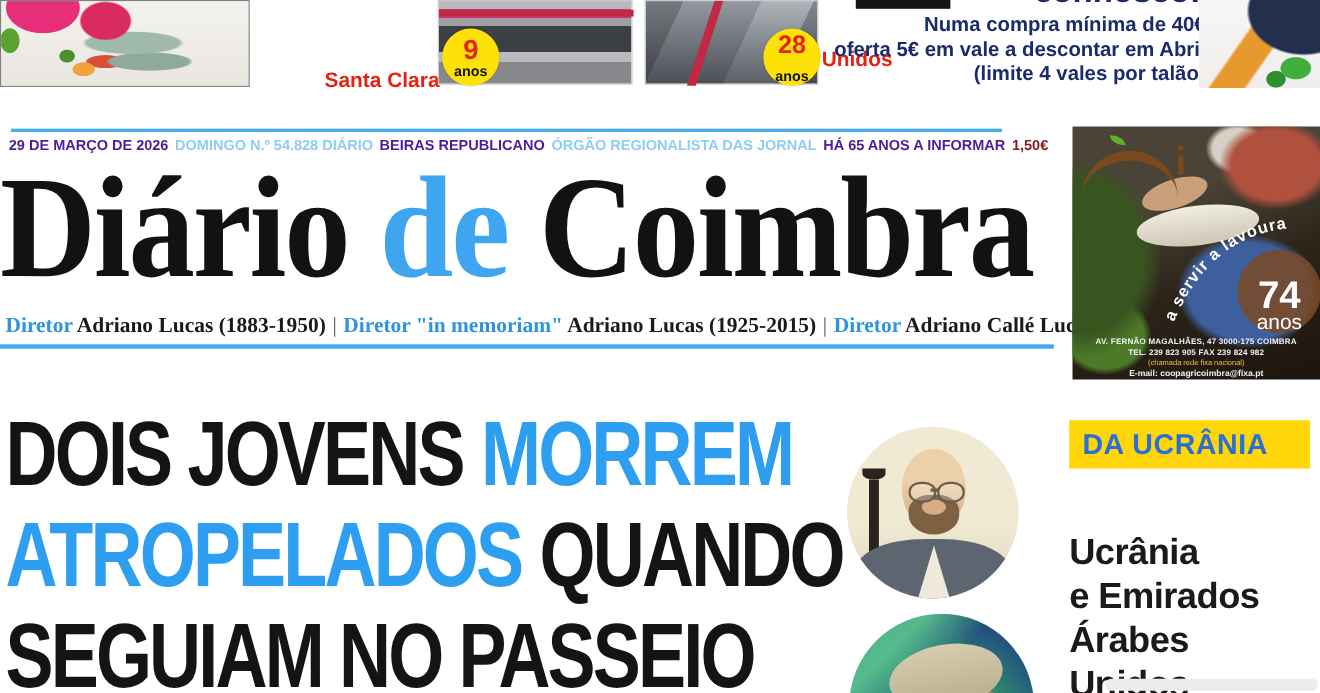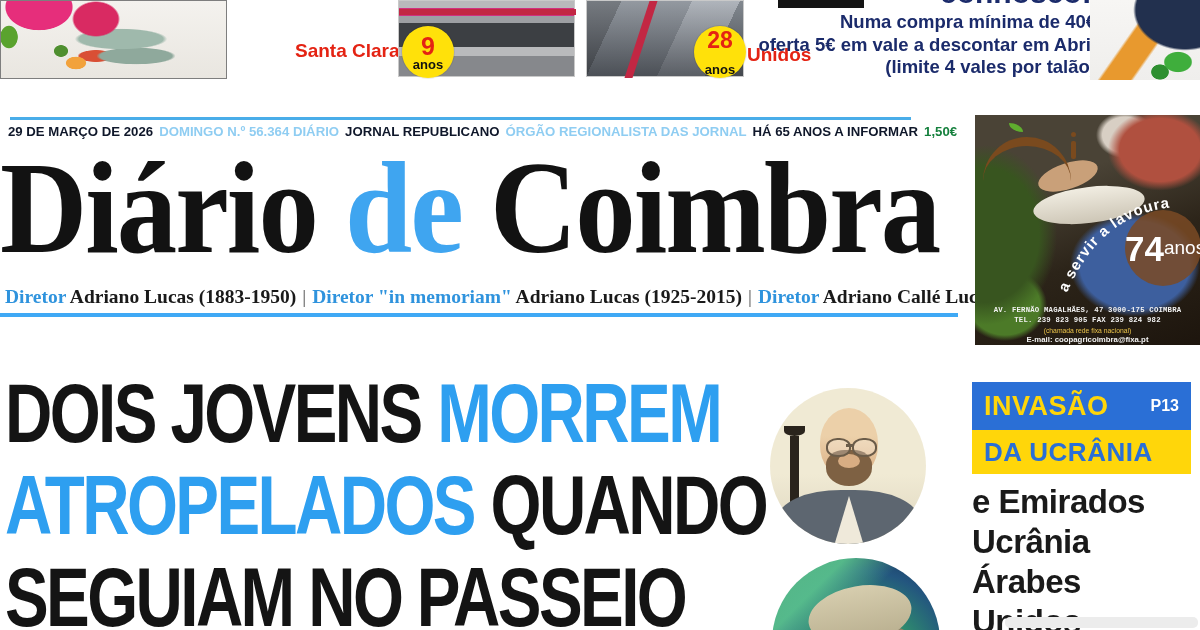--- a/index.html
+++ b/index.html
@@ -46,23 +46,23 @@
   #blackbar{position:absolute;left:778px;top:0;width:86px;height:8px;background:#141414;}
   #connosco{position:absolute;left:940px;top:-24px;font-weight:bold;font-size:30px;color:#1b2b6b;}
   #promo{position:absolute;left:700px;top:11px;width:396px;text-align:right;
     color:#1b2b6b;font-weight:bold;font-size:18.5px;line-height:22.5px;}
 
   
   #rule-thin{position:absolute;left:10px;top:117px;width:901px;height:3px;background:#49ade9;}
   #dateline{position:absolute;left:8px;top:124px;width:932px;display:flex;align-items:baseline;
     font-size:13.2px;font-weight:bold;white-space:nowrap;}
   #dateline span{margin-right:6px;}
-  .dl-dark{color:#0f172a;}
+  .dl-dark{color:#4c1d95;}
   .dl-light{color:#8fcdf2;}
-  #price{margin-left:auto;color:#15803d;}
+  #price{margin-left:auto;color:#7f1d1d;}
 
   
   #masthead{position:absolute;left:0;top:139px;width:965px;font-family:"Liberation Serif",serif;
     font-weight:bold;font-size:122px;line-height:1.05;letter-spacing:-2px;color:#121212;
     transform:scale(.99,1.08);transform-origin:0 0;white-space:nowrap;}
   #masthead .blue{color:#3fa5f0;}
   #credits{position:absolute;left:5px;top:286px;width:955px;font-family:"Liberation Serif",serif;
     font-size:19.5px;font-weight:bold;color:#1a1a1a;white-space:nowrap;}
   #credits .lbl{color:#2f93dd;}
   #credits .sep{color:#555;font-weight:normal;padding:0 6px;}
@@ -80,27 +80,27 @@
   #ad-plate{position:absolute;left:58px;top:72px;width:112px;height:36px;border-radius:50%;
     background:linear-gradient(#f1ede2,#cdc6b6);transform:rotate(-7deg);}
   #ad-arm{position:absolute;left:62px;top:48px;width:62px;height:26px;border-radius:50%;
     background:#c9a079;transform:rotate(-18deg);}
   #logo-arc{position:absolute;left:8px;top:22px;width:88px;height:44px;border-radius:50% 50% 0 0/100% 100% 0 0;
     border-top:9px solid #7a4a1e;box-sizing:border-box;}
   #logo-leaf{position:absolute;left:34px;top:8px;width:14px;height:9px;border-radius:0 100% 0 100%;background:#5fae2e;}
   #logo-i{position:absolute;left:96px;top:26px;width:5px;height:18px;background:#7a4a1e;border-radius:2px;}
   #logo-i-dot{position:absolute;left:96px;top:17px;width:5px;height:5px;background:#7a4a1e;border-radius:50%;}
   #ad-svg{position:absolute;left:0;top:0;}
-  #anos74{position:absolute;left:150px;top:95px;width:76px;height:76px;border-radius:50%;
-    background:rgba(122,74,36,.85);display:flex;flex-direction:row;align-items:center;justify-content:space-between;
+  #anos74{position:absolute;left:150px;top:112px;width:76px;height:76px;border-radius:50%;
+    background:rgba(122,74,36,.85);display:flex;flex-direction:column;align-items:center;justify-content:flex-end;
     color:#fff;line-height:1;}
   #anos74 .num{font-weight:bold;font-size:35px;}
   #anos74 .unit{font-size:19px;margin-top:-2px;}
   #ad-address{position:absolute;left:4px;top:191px;width:217px;text-align:center;color:#f2f2f2;line-height:1.35;}
-  #ad-address .a1,#ad-address .a2{font-size:7.3px;font-weight:bold;letter-spacing:.2px;font-family:Liberation Mono, monospace;}
+  #ad-address .a1,#ad-address .a2{font-size:7.3px;font-weight:bold;letter-spacing:.2px;}
   #ad-address .a3{font-size:6.8px;color:#e9c24a;}
   #ad-address .a4{font-size:7.8px;font-weight:bold;}
 
   
   .hline{position:absolute;left:5px;white-space:nowrap;font-weight:bold;font-size:63px;
     letter-spacing:-2.5px;transform:scale(1.04,1.32);transform-origin:0 0;line-height:1;color:#141414;}
   .hblue{color:#2e9ff0;}
   .hword+.hword{margin-left:16px;}
   #hl1{top:372px;} #hl2{top:464px;} #hl3{top:556px;}
 
@@ -147,21 +147,21 @@
   #watermark-pill{position:absolute;left:1005px;top:617px;width:193px;height:11px;background:#ececec;
     border-radius:5px;}
 </style>
 </head>
 <body>
 
 <div id="page">
 
   <div id="topstrip">
     <div id="food-left" class="panel"></div>
-    <span class="town" style="left:295px;top:40px;">Santa Clara</span>
+    <span class="town" style="left:295px;top:63px;">Santa Clara</span>
 
     <div id="building-a" class="panel">
       <div class="accent-red" style="left:0;top:8px;width:177px;height:6px;"></div>
     </div>
     <div class="anos-badge" style="left:402px;top:26px;">
       <span class="num">9</span>
       <span class="unit">anos</span>
     </div>
 
     <div id="building-b" class="panel">
@@ -181,22 +181,22 @@
       <div>oferta 5€ em vale a descontar em Abril</div>
       <div>(limite 4 vales por talão)</div>
     </div>
 
     <div id="food-right" class="panel"></div>
   </div>
 
   <div id="rule-thin"></div>
   <div id="dateline">
     <span class="dl-dark">29 DE MARÇO DE 2026</span>
-    <span class="dl-light">DOMINGO N.º 56.364 DIÁRIO</span>
-    <span class="dl-dark">JORNAL REPUBLICANO</span>
+    <span class="dl-light">DOMINGO N.º 54.828 DIÁRIO</span>
+    <span class="dl-dark">BEIRAS REPUBLICANO</span>
     <span class="dl-light">ÓRGÃO REGIONALISTA DAS JORNAL</span>
     <span class="dl-dark">HÁ 65 ANOS A INFORMAR</span>
     <span id="price">1,50€</span>
   </div>
 
   <div id="masthead"><span>Diário</span> <span class="blue">de</span> <span>Coimbra</span></div>
 
   <div id="credits"><span class="lbl">Diretor</span> <span>Adriano Lucas (1883-1950)</span><span class="sep">|</span><span class="lbl">Diretor "in memoriam"</span> <span>Adriano Lucas (1925-2015)</span><span class="sep">|</span><span class="lbl">Diretor</span> <span>Adriano Callé Lucas</span></div>
 
   <div id="rule-thick"></div>
@@ -245,29 +245,25 @@
     <div id="glass-bridge"></div>
   </div>
 
   <div id="photo-cap" class="circ">
 
     <div id="cap-band"></div>
     <div id="cap-top"></div>
   </div>
 
   <div id="ukr-badge">
-    <div id="ukr-top">
-      <span class="t">INVASÃO</span>
-      <span class="p">P13</span>
-    </div>
     <div id="ukr-bottom">
       <span class="t">DA UCRÂNIA</span>
     </div>
   </div>
   <div id="ukr-headline">
+    <div>Ucrânia</div>
     <div>e Emirados</div>
-    <div>Ucrânia</div>
     <div>Árabes Unidos</div>
 
   </div>
   <div id="watermark-pill"></div>
 
 </div>
 
 </body></html>

